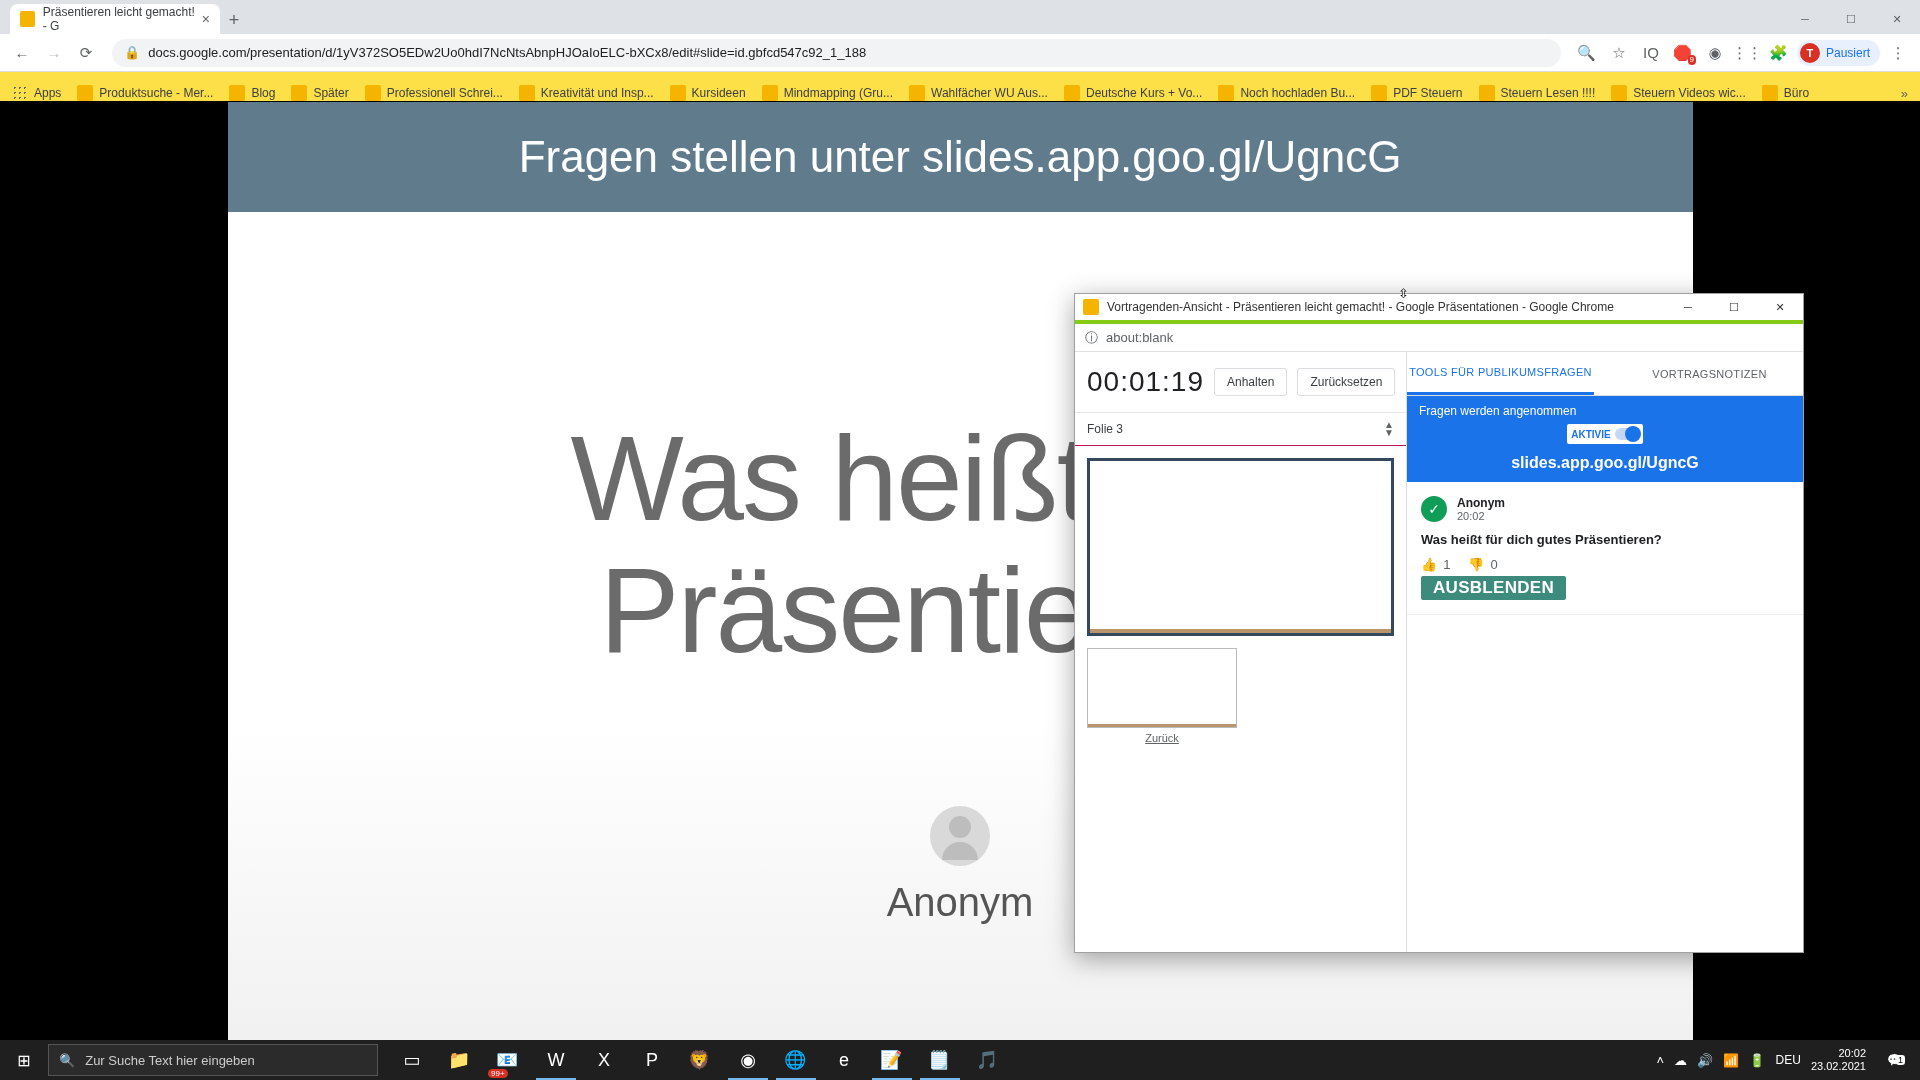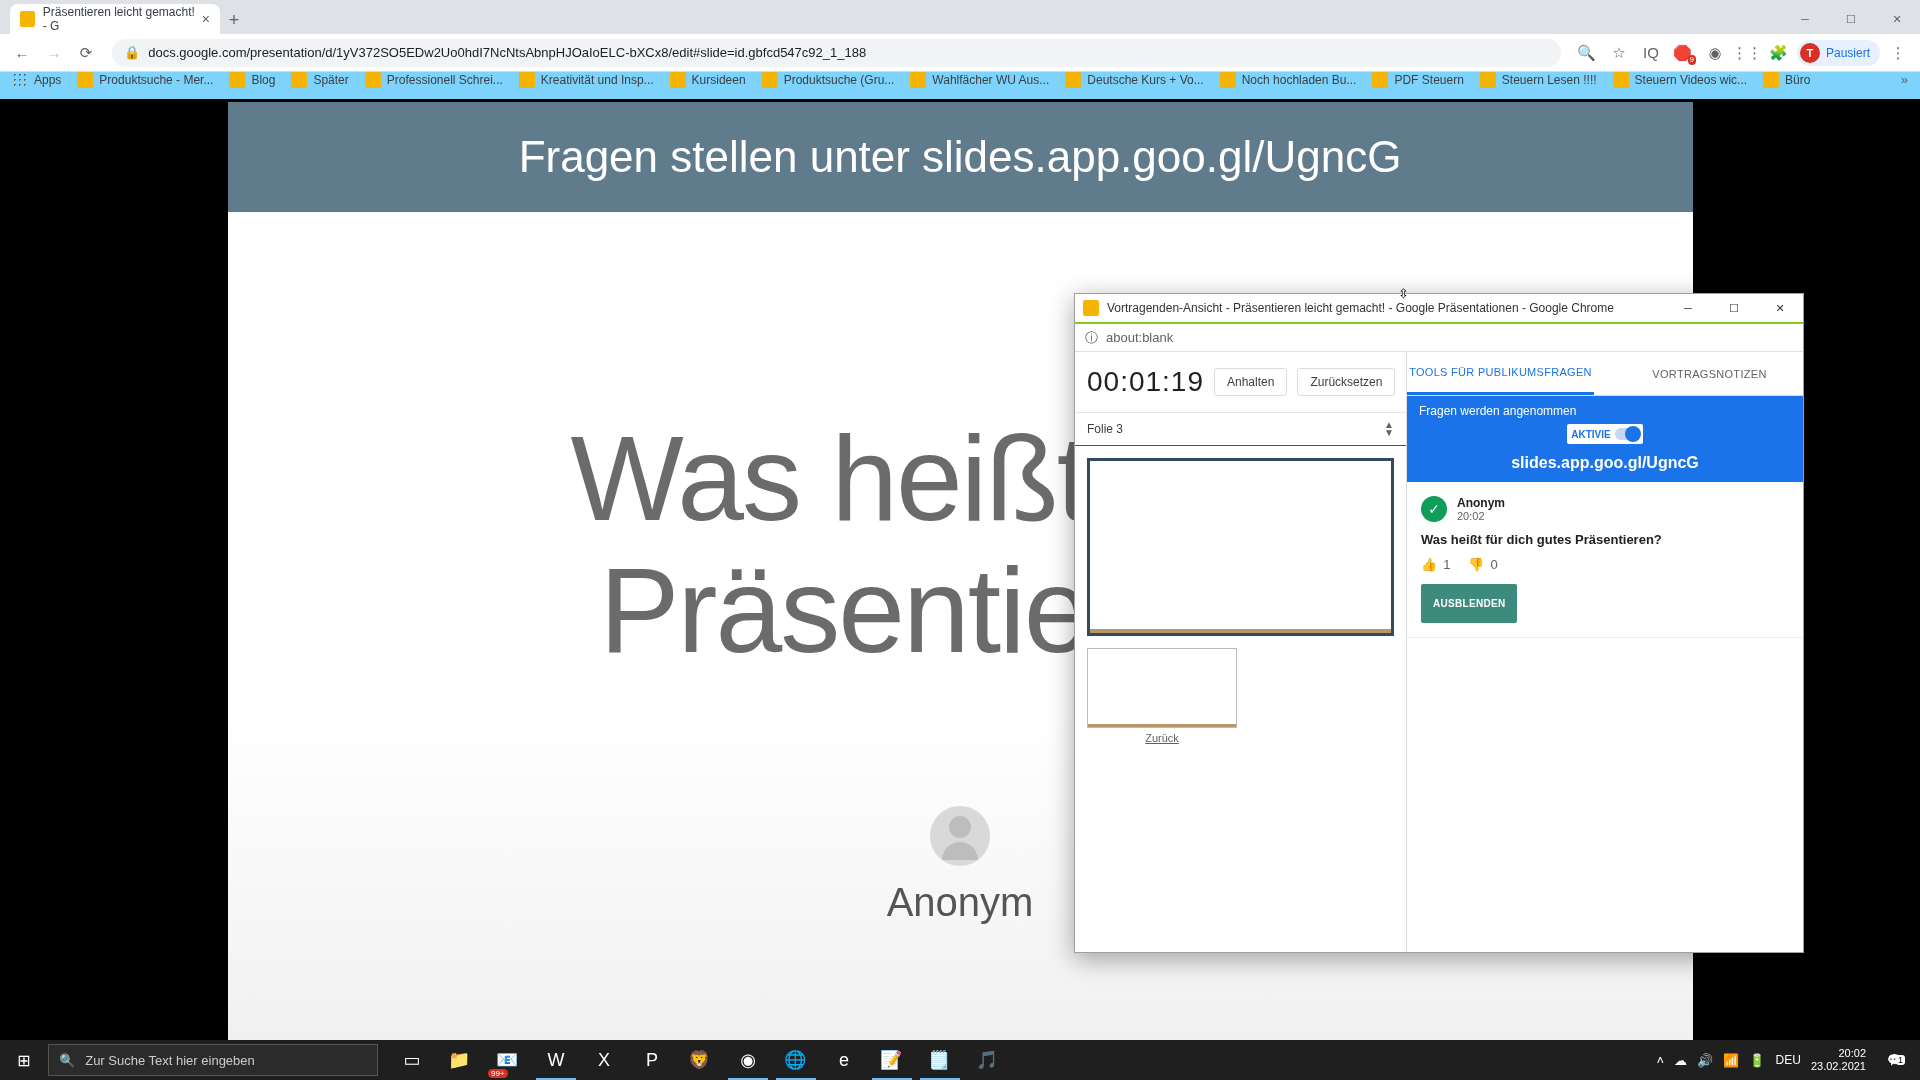--- a/index.html
+++ b/index.html
@@ -15,42 +15,42 @@
 .win-controls-main { margin-left: auto; display: flex; }
 .win-controls-main div { width: 46px; height: 30px; display: flex; align-items: center; justify-content: center; color: #5f6368; font-size: 11px; }
 .chrome-toolbar { height: 38px; background: #fff; border-bottom: 1px solid #dadce0; display: flex; align-items: center; padding: 0 8px; gap: 4px; }
 .nav-btn { width: 28px; height: 28px; border-radius: 50%; display: flex; align-items: center; justify-content: center; color: #5f6368; font-size: 15px; }
 .address-bar { flex: 1; height: 28px; background: #f1f3f4; border-radius: 14px; display: flex; align-items: center; padding: 0 12px; font-size: 13px; color: #202124; margin: 0 8px; }
 .address-bar .lock { margin-right: 8px; color: #5f6368; font-size: 13px; }
 .toolbar-icon { width: 28px; height: 28px; display: flex; align-items: center; justify-content: center; color: #5f6368; font-size: 15px; position: relative; }
 .ext-badge { position: absolute; bottom: 2px; right: 1px; background: #d93025; color: #fff; font-size: 8px; border-radius: 6px; padding: 0 2px; line-height: 10px; }
 .profile-chip { height: 26px; border-radius: 13px; background: #e8f0fe; display: flex; align-items: center; padding: 0 10px 0 3px; gap: 6px; font-size: 12px; color: #1a73e8; }
 .profile-chip .avatar { width: 20px; height: 20px; border-radius: 50%; background: #d93025; color: #fff; display: flex; align-items: center; justify-content: center; font-size: 11px; font-weight: 600; }
-.bookmarks-bar { height: 30px; background: #7dd3fc; border-bottom: 3px solid #000000; display: flex; align-items: flex-start; padding: 0 12px; gap: 16px; font-size: 12px; color: #3c4043; }
+.bookmarks-bar { height: 30px; background: #fde047; border-bottom: 1px solid #000000; display: flex; align-items: flex-end; padding: 0 12px; gap: 16px; font-size: 12px; color: #3c4043; }
 .bm { display: flex; align-items: center; gap: 6px; white-space: nowrap; }
 .bm-icon { width: 16px; height: 16px; background: #f4b400; border-radius: 2px; }
 .bm-apps { width: 16px; height: 16px; background: radial-gradient(#666 1px, transparent 1px); background-size: 5px 5px; }
 .bm-overflow { margin-left: auto; color: #5f6368; font-size: 13px; }
 
 
 .viewport { position: absolute; top: 102px; left: 0; right: 0; bottom: 0; background: #000; display: flex; justify-content: center; }
 .slide-canvas { width: 1465px; height: 100%; background: #fff; position: relative; }
 .qa-banner { height: 110px; background: #5f7b8c; display: flex; align-items: center; justify-content: center; color: #fff; font-size: 44px; font-weight: 300; }
 .qa-banner b { font-weight: 500; margin-left: 12px; }
 .slide-body { position: absolute; top: 110px; left: 0; right: 0; bottom: 0; background: linear-gradient(#fff 60%, #f0f0f0); display: flex; flex-direction: column; align-items: center; padding-top: 200px; }
 .question-text { font-size: 120px; font-weight: 300; color: #6b6b6b; text-align: center; line-height: 1.1; letter-spacing: -2px; }
 .anon-block { margin-top: 130px; display: flex; flex-direction: column; align-items: center; }
 .anon-avatar { width: 60px; height: 60px; border-radius: 50%; background: #d9d9d9; position: relative; }
 .anon-avatar::before { content: ""; position: absolute; top: 10px; left: 50%; transform: translateX(-50%); width: 22px; height: 22px; border-radius: 50%; background: #bdbdbd; }
 .anon-avatar::after { content: ""; position: absolute; bottom: 6px; left: 50%; transform: translateX(-50%); width: 36px; height: 18px; border-radius: 18px 18px 0 0; background: #bdbdbd; }
 .anon-label { margin-top: 14px; font-size: 40px; color: #555; }
 
 
 .popup { position: absolute; top: 293px; left: 1074px; width: 730px; height: 660px; background: #fff; border: 1px solid #a0a0a0; box-shadow: 0 6px 24px rgba(0,0,0,0.35); display: flex; flex-direction: column; }
-.popup-titlebar { height: 30px; background: #fff; display: flex; align-items: center; padding-left: 8px; font-size: 12px; color: #333; border-bottom: 2px solid #84cc16; }
+.popup-titlebar { height: 30px; background: #fff; display: flex; align-items: center; padding-left: 8px; font-size: 12px; color: #333; border-bottom: 4px solid #84cc16; }
 .popup-titlebar .favicon { width: 16px; height: 16px; background: #f4b400; margin-right: 8px; border-radius: 2px; }
 .popup-win-controls { margin-left: auto; display: flex; }
 .popup-win-controls div { width: 46px; height: 30px; display: flex; align-items: center; justify-content: center; color: #333; font-size: 11px; }
 .popup-address { height: 28px; display: flex; align-items: center; padding: 0 10px; font-size: 13px; color: #5f6368; border-bottom: 1px solid #e0e0e0; gap: 8px; }
 .popup-body { flex: 1; display: flex; overflow: hidden; }
 .presenter-left { width: 332px; border-right: 1px solid #dadce0; display: flex; flex-direction: column; }
 .timer-row { display: flex; align-items: center; padding: 14px 12px; gap: 10px; border-bottom: 1px solid #e8e8e8; }
 .timer { font-size: 28px; font-weight: 400; color: #202124; letter-spacing: 1px; }
 .timer-btn { font-size: 12px; color: #3c4043; border: 1px solid #dadce0; background: #fff; padding: 6px 12px; border-radius: 3px; }
 .slide-selector { display: flex; align-items: center; justify-content: space-between; padding: 8px 12px; font-size: 12px; color: #3c4043; border-bottom: 1px solid #be185d; }
@@ -74,21 +74,21 @@
 .qa-link { font-size: 16px; font-weight: 600; }
 .question-card { padding: 14px; border-bottom: 1px solid #eee; }
 .q-head { display: flex; align-items: center; gap: 10px; }
 .q-check { width: 26px; height: 26px; border-radius: 50%; background: #0f9d58; color: #fff; display: flex; align-items: center; justify-content: center; font-size: 14px; }
 .q-meta { display: flex; flex-direction: column; }
 .q-author { font-size: 12px; font-weight: 600; color: #202124; }
 .q-time { font-size: 11px; color: #5f6368; }
 .q-text { font-size: 13px; font-weight: 600; color: #202124; margin-top: 10px; }
 .q-votes { display: flex; align-items: center; gap: 18px; margin-top: 10px; color: #5f6368; font-size: 13px; }
 .vote { display: flex; align-items: center; gap: 6px; }
-.hide-btn { margin-top: 12px; background: #3d8b7d; color: #fff; border: none; font-size: 10px; font-weight: 600; padding: 14px 12px; border-radius: 2px; letter-spacing: 0.3px; }
+.hide-btn { margin-top: 4px; background: #3d8b7d; color: #fff; border: none; font-size: 17px; font-weight: 600; padding: 2px 12px; border-radius: 2px; letter-spacing: 0.3px; }
 
 
 .taskbar { position: absolute; bottom: 0; left: 0; width: 1920px; height: 40px; background: #1f1f1f; display: flex; align-items: center; color: #fff; }
 .start-btn { width: 48px; height: 40px; display: flex; align-items: center; justify-content: center; font-size: 16px; }
 .search-box { width: 330px; height: 32px; background: #2b2b2b; display: flex; align-items: center; padding: 0 10px; gap: 10px; font-size: 13px; color: #ccc; border: 1px solid #555; }
 .task-icons { display: flex; margin-left: 10px; }
 .task-icons div { width: 48px; height: 40px; display: flex; align-items: center; justify-content: center; font-size: 18px; position: relative; }
 .task-icons .active-ind::after { content: ""; position: absolute; bottom: 0; left: 4px; right: 4px; height: 2px; background: #76b9ed; }
 .tb-badge { position: absolute; bottom: 2px; left: 4px; background: #d93025; color: #fff; font-size: 8px; border-radius: 6px; padding: 0 3px; }
 .tray { margin-left: auto; display: flex; align-items: center; gap: 10px; padding-right: 4px; font-size: 12px; color: #fff; }
@@ -161,21 +161,21 @@
     <div class="bm">
         <div class="bm-icon"></div>
         <span>Kreativität und Insp...</span>
       </div>
     <div class="bm">
         <div class="bm-icon"></div>
         <span>Kursideen</span>
       </div>
     <div class="bm">
         <div class="bm-icon"></div>
-        <span>Produktsuche (Gru...</span>
+        <span>Mindmapping (Gru...</span>
       </div>
     <div class="bm">
         <div class="bm-icon"></div>
         <span>Wahlfächer WU Aus...</span>
       </div>
     <div class="bm">
         <div class="bm-icon"></div>
         <span>Deutsche Kurs + Vo...</span>
       </div>
     <div class="bm">

